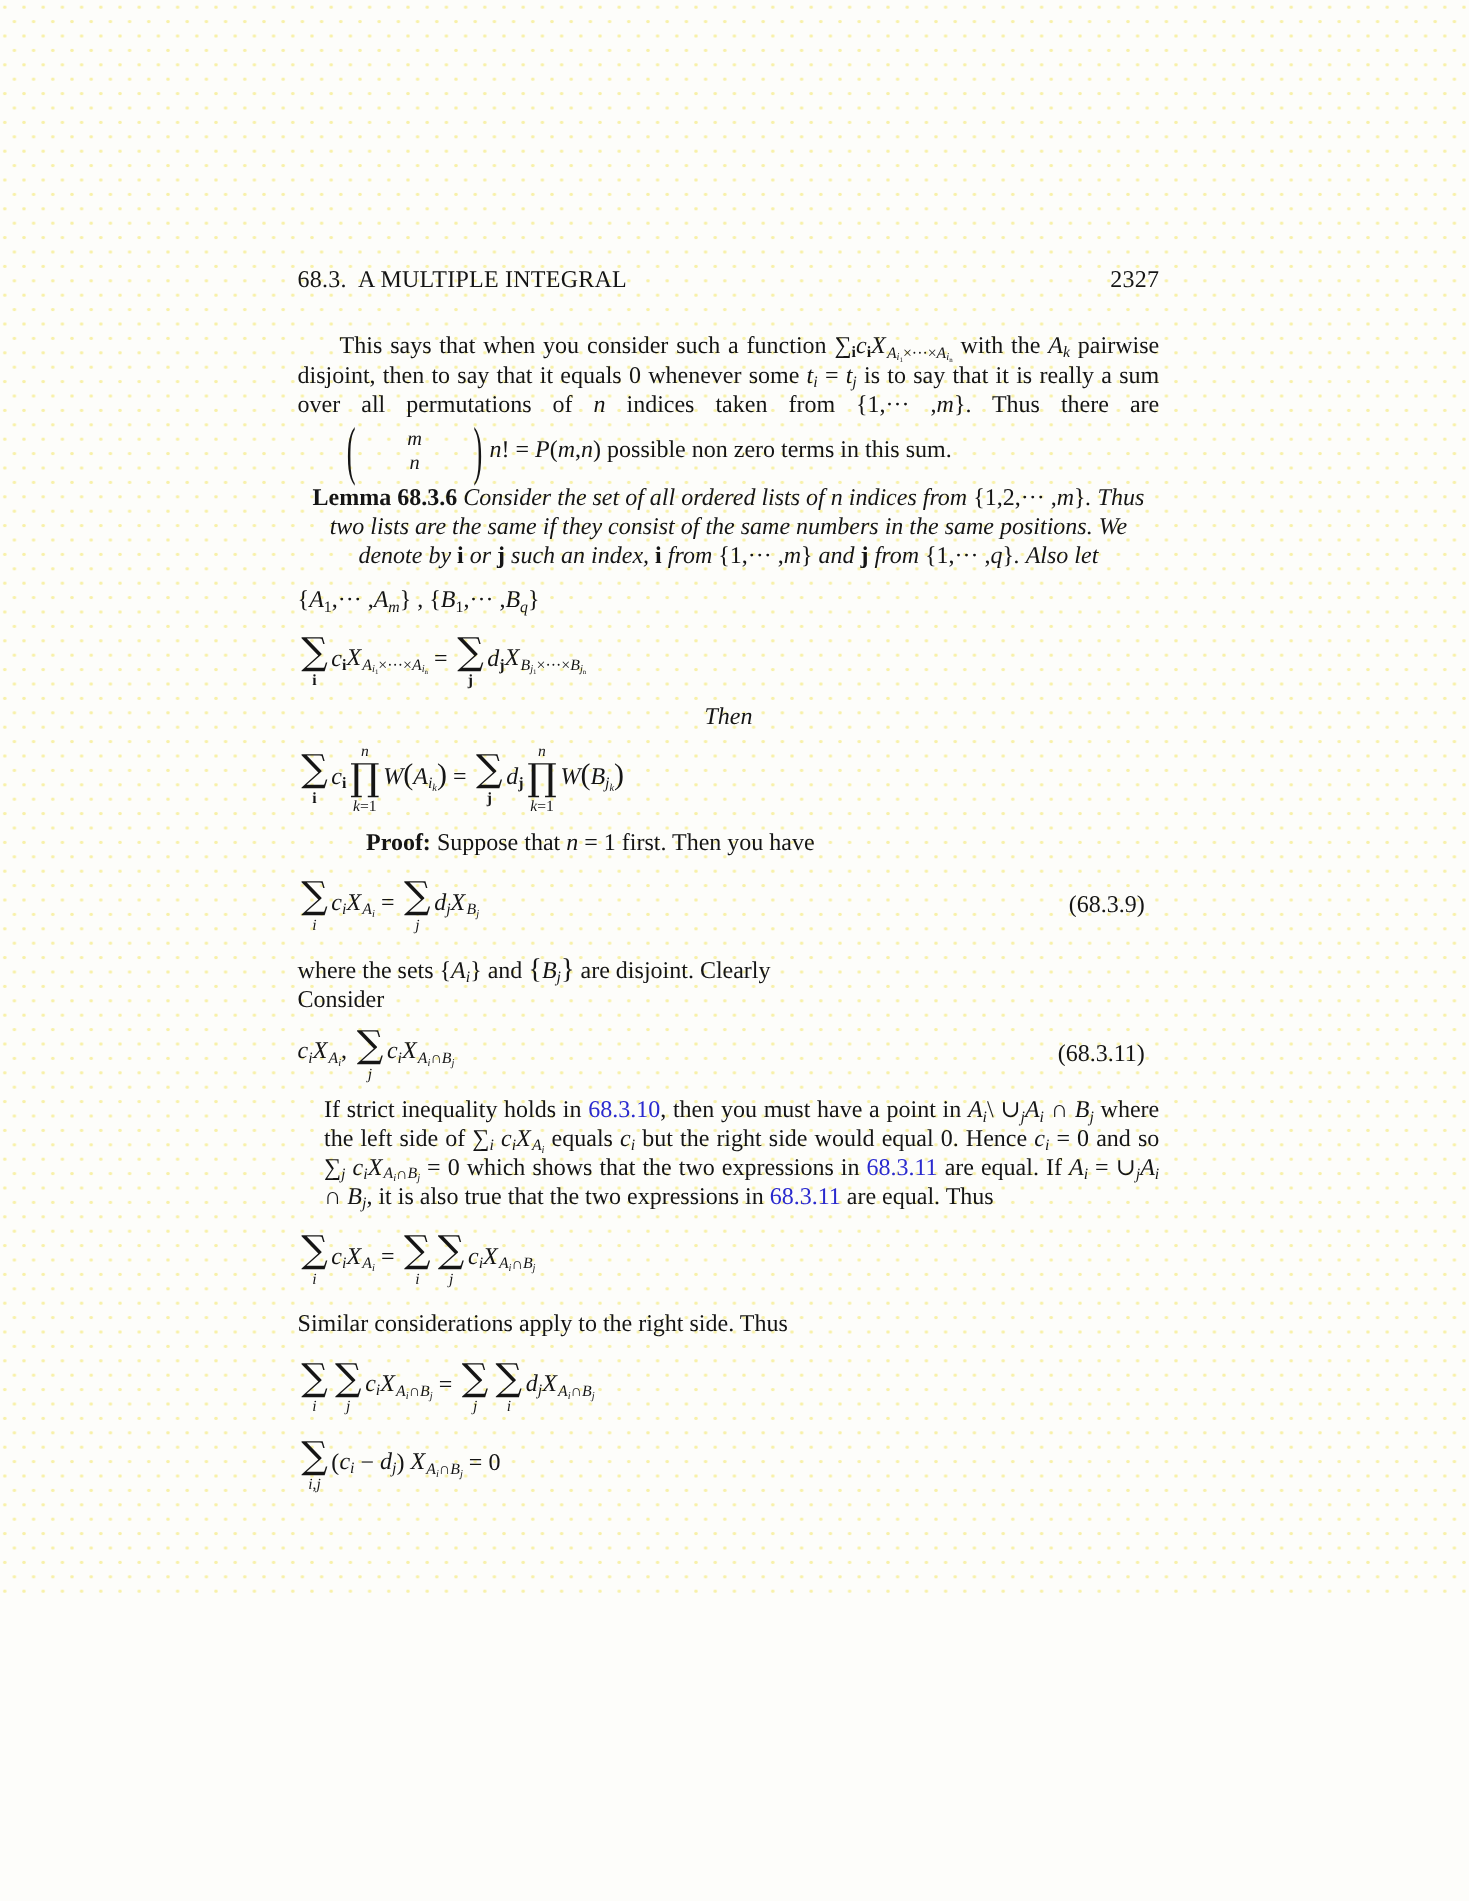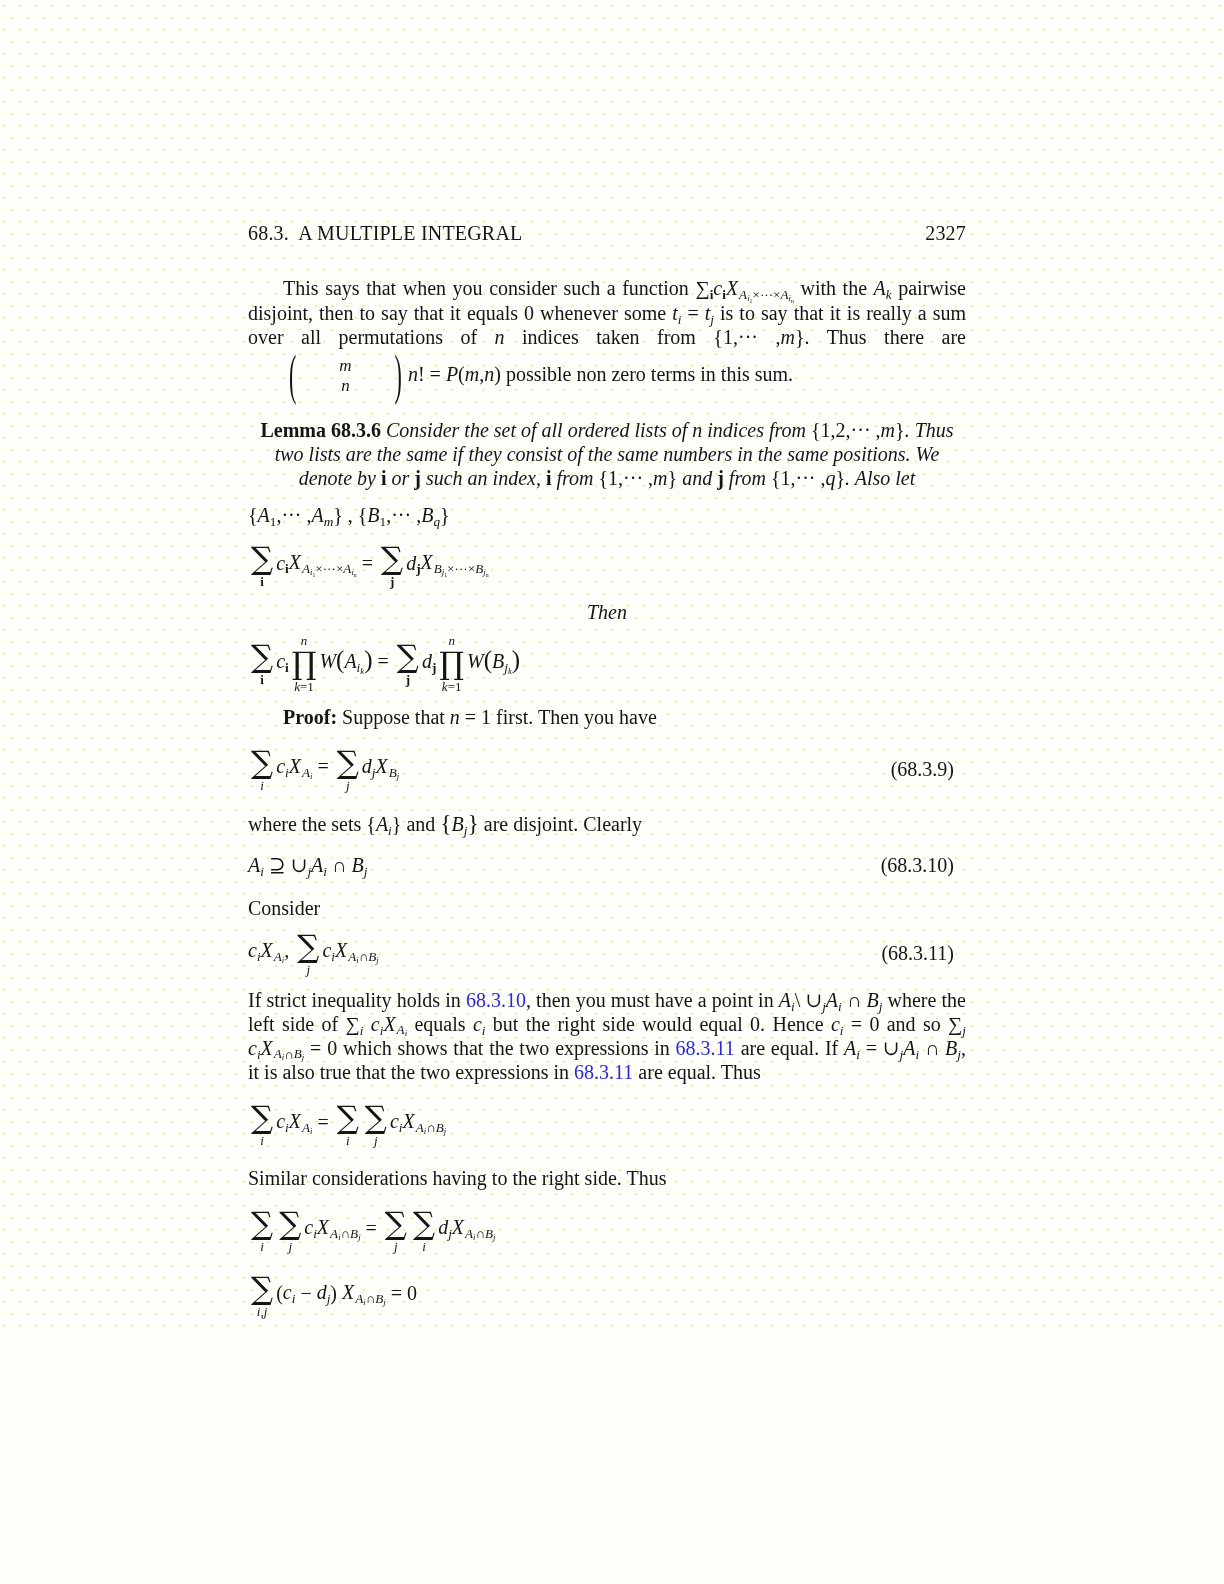--- a/index.html
+++ b/index.html
@@ -35,22 +35,22 @@
   .dop { display:inline-flex; flex-direction:column; align-items:center; vertical-align:middle; margin:0 3px; }
   .dop .dg { font-size:31px; line-height:33px; font-family:"DejaVu Serif","DejaVu Sans",serif; }
   .dop .du, .dop .dl { font-size:13px; line-height:13px; }
   .lp { font-size:125%; }
   .bb { font-size:118%; }
   
   .binom { display:inline-flex; align-items:center; vertical-align:middle; margin:0 6px; padding:7px 0; }
   .binom .bs { display:inline-flex; flex-direction:column; align-items:center; font-size:17px; line-height:20px; padding:0 8px; }
   .binom .bp { display:inline-block; font-size:22px; line-height:22px; transform:scaleY(2.45); }
   
-  .mt15 { margin-top:15px; }
-  .mt6  { margin-top:6px; }
+  .mt15 { }
+  .mt6  { margin-top:6px;margin-left:22px; }
   .disp.tight { margin:10px 0 12px; }
   .disp.roomy { margin:17px 0 19px; }
   .disp.sets  { margin:13px 0 15px; }
   .disp.last  { margin:18px 0 0; }
 </style>
 </head>
 <body>
 
 <div class="page">
   <div class="content">
@@ -108,24 +108,20 @@
             <span class="dl"><i>i</i></span>
           </span><i>c<sub>i</sub></i><span class="sx">X</span><sub><i>A<sub>i</sub></i></sub> = <span class="dop">
             <span class="dg">∑</span>
             <span class="dl"><i>j</i></span>
           </span><i>d<sub>j</sub></i><span class="sx">X</span><sub><i>B<sub>j</sub></i></sub></span>
       <span class="eqno">(68.3.9)</span>
     </div>
 
     <p class="j">where the sets {<i>A<sub>i</sub></i>} and <span class="bb">{</span><i>B<sub>j</sub></i><span class="bb">}</span> are disjoint. Clearly</p>
 
-    <div class="disp roomy">
-      <span class="eq"><i>A<sub>i</sub></i> ⊇ ∪<sub><i>j</i></sub><i>A<sub>i</sub></i> ∩ <i>B<sub>j</sub></i></span>
-      <span class="eqno">(68.3.10)</span>
-    </div>
 
     <p>Consider</p>
 
     <div class="disp tight">
       <span class="eq"><i>c<sub>i</sub></i><span class="sx">X</span><sub><i>A<sub>i</sub></i></sub>, <span class="dop">
             <span class="dg">∑</span>
             <span class="dl"><i>j</i></span>
           </span><i>c<sub>i</sub></i><span class="sx">X</span><sub><i>A<sub>i</sub></i>∩<i>B<sub>j</sub></i></sub></span>
       <span class="eqno">(68.3.11)</span>
     </div>
@@ -136,21 +132,21 @@
           <span class="dg">∑</span>
           <span class="dl"><i>i</i></span>
         </span><i>c<sub>i</sub></i><span class="sx">X</span><sub><i>A<sub>i</sub></i></sub> = <span class="dop">
           <span class="dg">∑</span>
           <span class="dl"><i>i</i></span>
         </span><span class="dop">
           <span class="dg">∑</span>
           <span class="dl"><i>j</i></span>
         </span><i>c<sub>i</sub></i><span class="sx">X</span><sub><i>A<sub>i</sub></i>∩<i>B<sub>j</sub></i></sub></div>
 
-    <p class="j">Similar considerations having to the right side. Thus</p>
+    <p class="j">Similar considerations apply to the right side. Thus</p>
 
     <div class="disp roomy"><span class="dop">
           <span class="dg">∑</span>
           <span class="dl"><i>i</i></span>
         </span><span class="dop">
           <span class="dg">∑</span>
           <span class="dl"><i>j</i></span>
         </span><i>c<sub>i</sub></i><span class="sx">X</span><sub><i>A<sub>i</sub></i>∩<i>B<sub>j</sub></i></sub> = <span class="dop">
           <span class="dg">∑</span>
           <span class="dl"><i>j</i></span>

